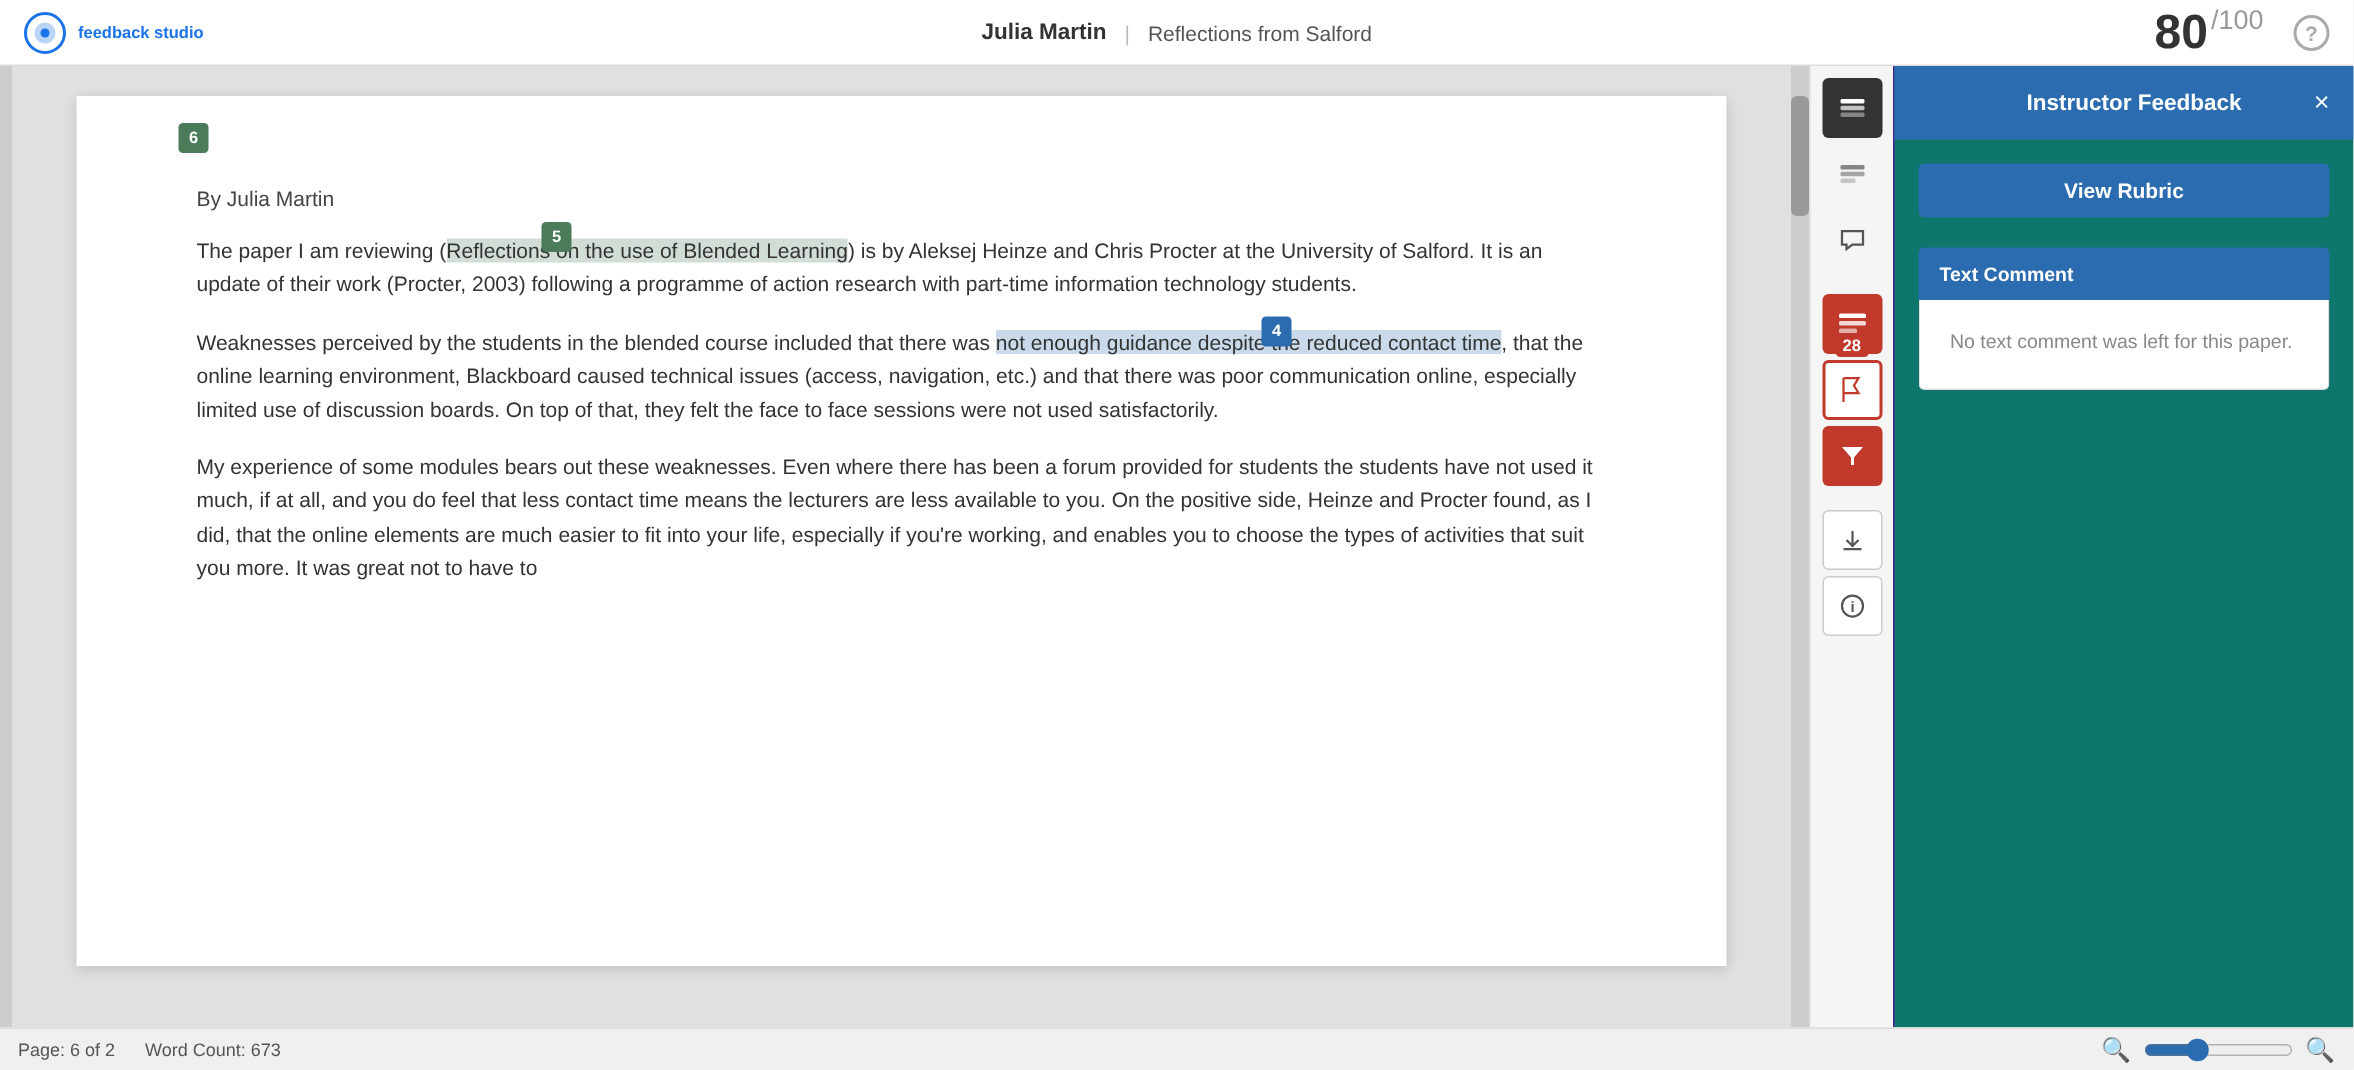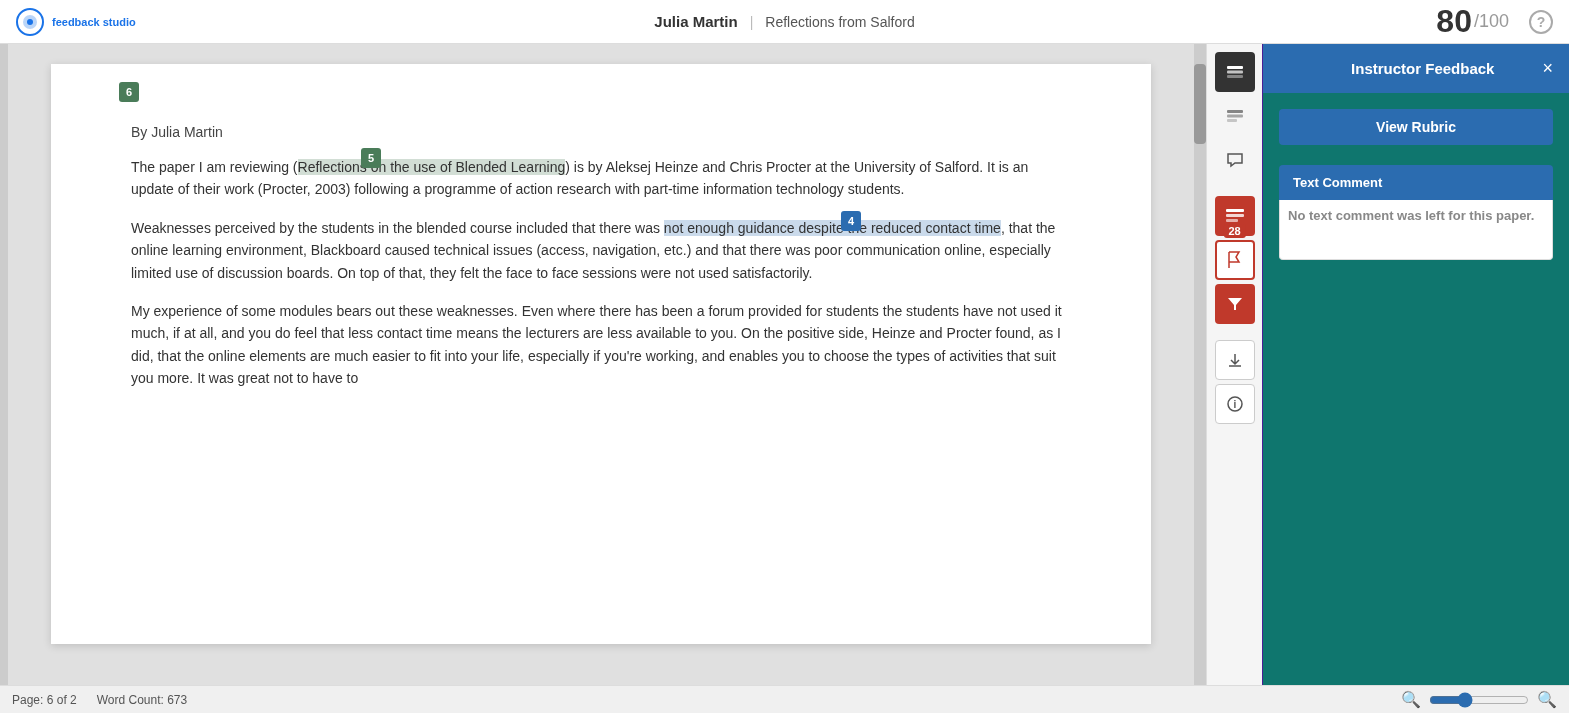--- a/index.html
+++ b/index.html
@@ -43,21 +43,21 @@
       font-size: 15px;
     }
     #header .doc-title {
       color: #555;
       font-size: 14px;
     }
     #header .score-area {
       position: absolute;
       right: 60px;
       display: flex;
-      align-items: center;
+      align-items: flex-start;
       gap: 2px;
     }
     #header .score-number {
       font-size: 32px;
       font-weight: bold;
       color: #333;
     }
     #header .score-total {
       font-size: 18px;
       color: #999;
@@ -237,26 +237,25 @@
       padding: 10px 14px;
       font-size: 13px;
       font-weight: bold;
       border-radius: 4px 4px 0 0;
       margin-bottom: 0;
     }
     .text-comment-body {
       background: #fff;
       border: 1px solid #ddd;
       border-top: none;
-      padding: 8px;
+      padding: 20px;
       border-radius: 0 0 4px 4px;
       color: #888;
       font-size: 13px;
       min-height: 60px;
-      font-weight: bold;
     }
 
     
     #footer {
       height: 28px;
       background: #f0f0f0;
       border-top: 1px solid #ddd;
       display: flex;
       align-items: center;
       padding: 0 12px;

